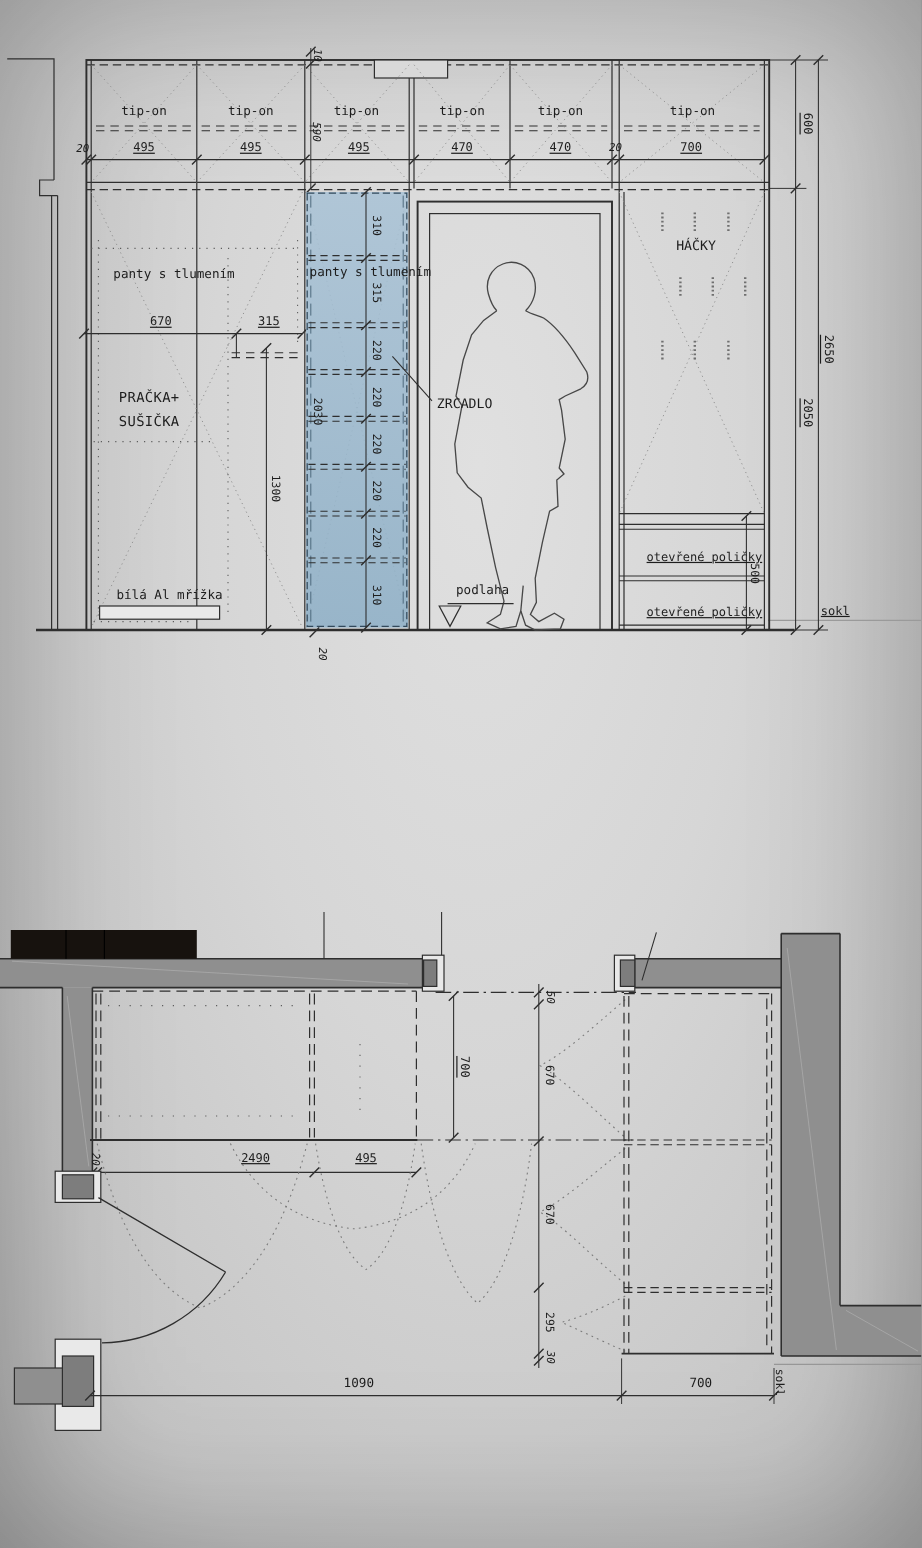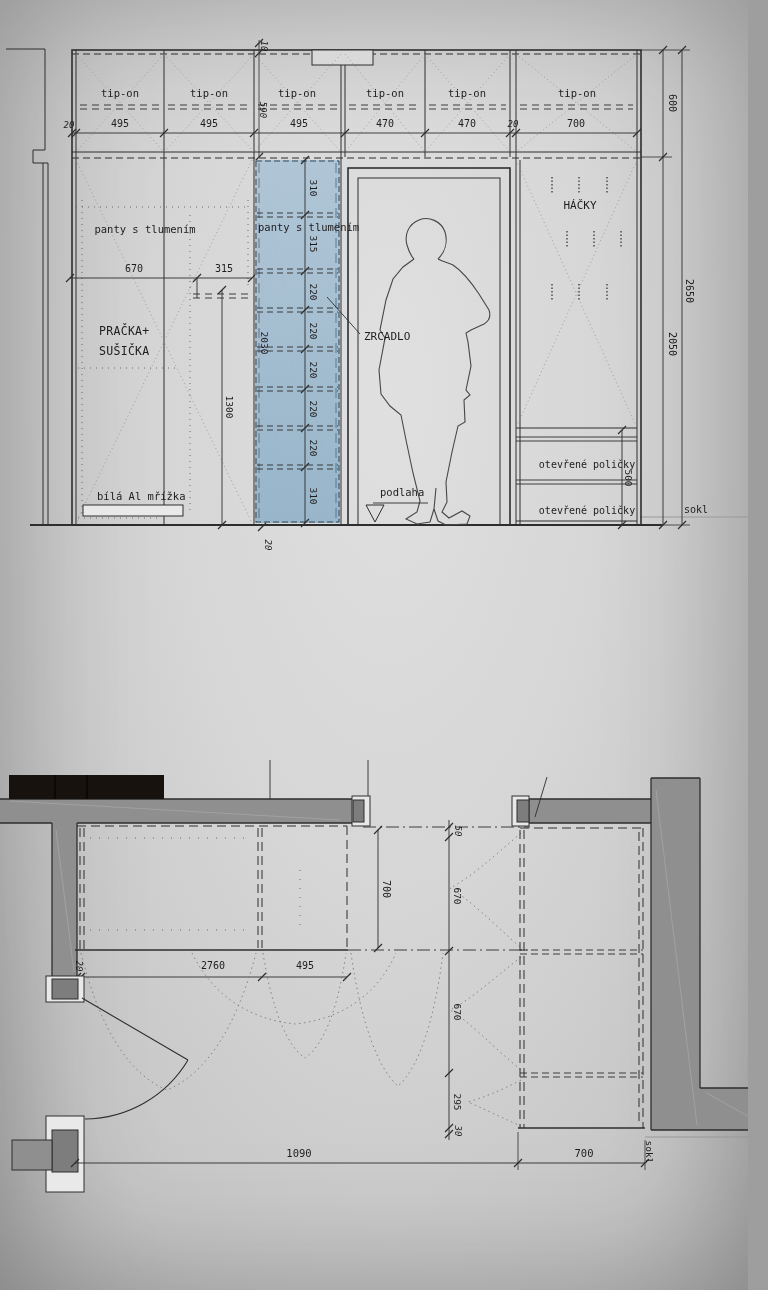--- a/index.html
+++ b/index.html
@@ -1,31 +1,30 @@
 <!DOCTYPE html>
 <html><head>
 <meta charset="utf-8">
 <style>
   html,body{margin:0;padding:0;background:#9e9e9e;}
   .sheet{
-    position:relative;width:700px;height:1290px;overflow:hidden;
+    position:relative;width:768px;height:1290px;overflow:hidden;
     background:radial-gradient(ellipse at 52% 30%, #e0e0e0 0%, #d6d6d6 40%, #c6c6c6 78%, #b2b2b2 100%);
     box-shadow:inset 0 0 140px rgba(0,0,0,.28);
     font-family:"DejaVu Sans Mono","Liberation Mono",monospace;
     color:#1d1d1d;
-    padding-left:48px;
   }
   .sheet svg{position:absolute;left:0;top:0;}
   .lbl{position:absolute;white-space:pre;line-height:1.05;color:#1d1d1d;}
   .t{transform:translate(-50%,-55%);}
   .tl{transform:translateY(-55%);}
   .tv{writing-mode:vertical-rl;transform:translate(-50%,-50%);}
   .fs9{font-size:9px;font-style:italic;}
   .fs95{font-size:9.5px;}
-  .fs10{font-size:10px;}
+  .fs10{font-size:10px;text-decoration:underline;}
   .fs105{font-size:10.5px;}
   .fs11{font-size:11px;}
   .fs115{font-size:11.5px;letter-spacing:.3px;}
 </style>
 </head>
 <body>
 
 <div class="sheet">
 
 <svg width="768" height="1290" viewBox="0 0 768 1290">
@@ -249,19 +248,19 @@
 <div class="lbl tv fs10" style="left:672px;top:344px">2050</div>
 <div class="lbl tv fs10" style="left:689px;top:291px">2650</div>
 
 <div class="lbl tv fs10" style="left:386px;top:889px">700</div>
 <div class="lbl tv fs9" style="left:457px;top:831px">50</div>
 <div class="lbl tv fs95" style="left:457px;top:896px">670</div>
 <div class="lbl tv fs95" style="left:457px;top:1012px">670</div>
 <div class="lbl tv fs95" style="left:457px;top:1102px">295</div>
 <div class="lbl tv fs9" style="left:457px;top:1131px">30</div>
 <div class="lbl tv fs9" style="left:78px;top:966px">20</div>
-<div class="lbl t fs10" style="left:213px;top:967px">2760</div>
+<div class="lbl t fs10" style="left:213px;top:967px">2490</div>
 <div class="lbl t fs10" style="left:305px;top:967px">495</div>
 <div class="lbl t fs105" style="left:299px;top:1154px">1090</div>
 <div class="lbl t fs105" style="left:584px;top:1154px">700</div>
 <div class="lbl tv fs95" style="left:649px;top:1152px">sokl</div>
 
 </div>
 
 </body></html>

